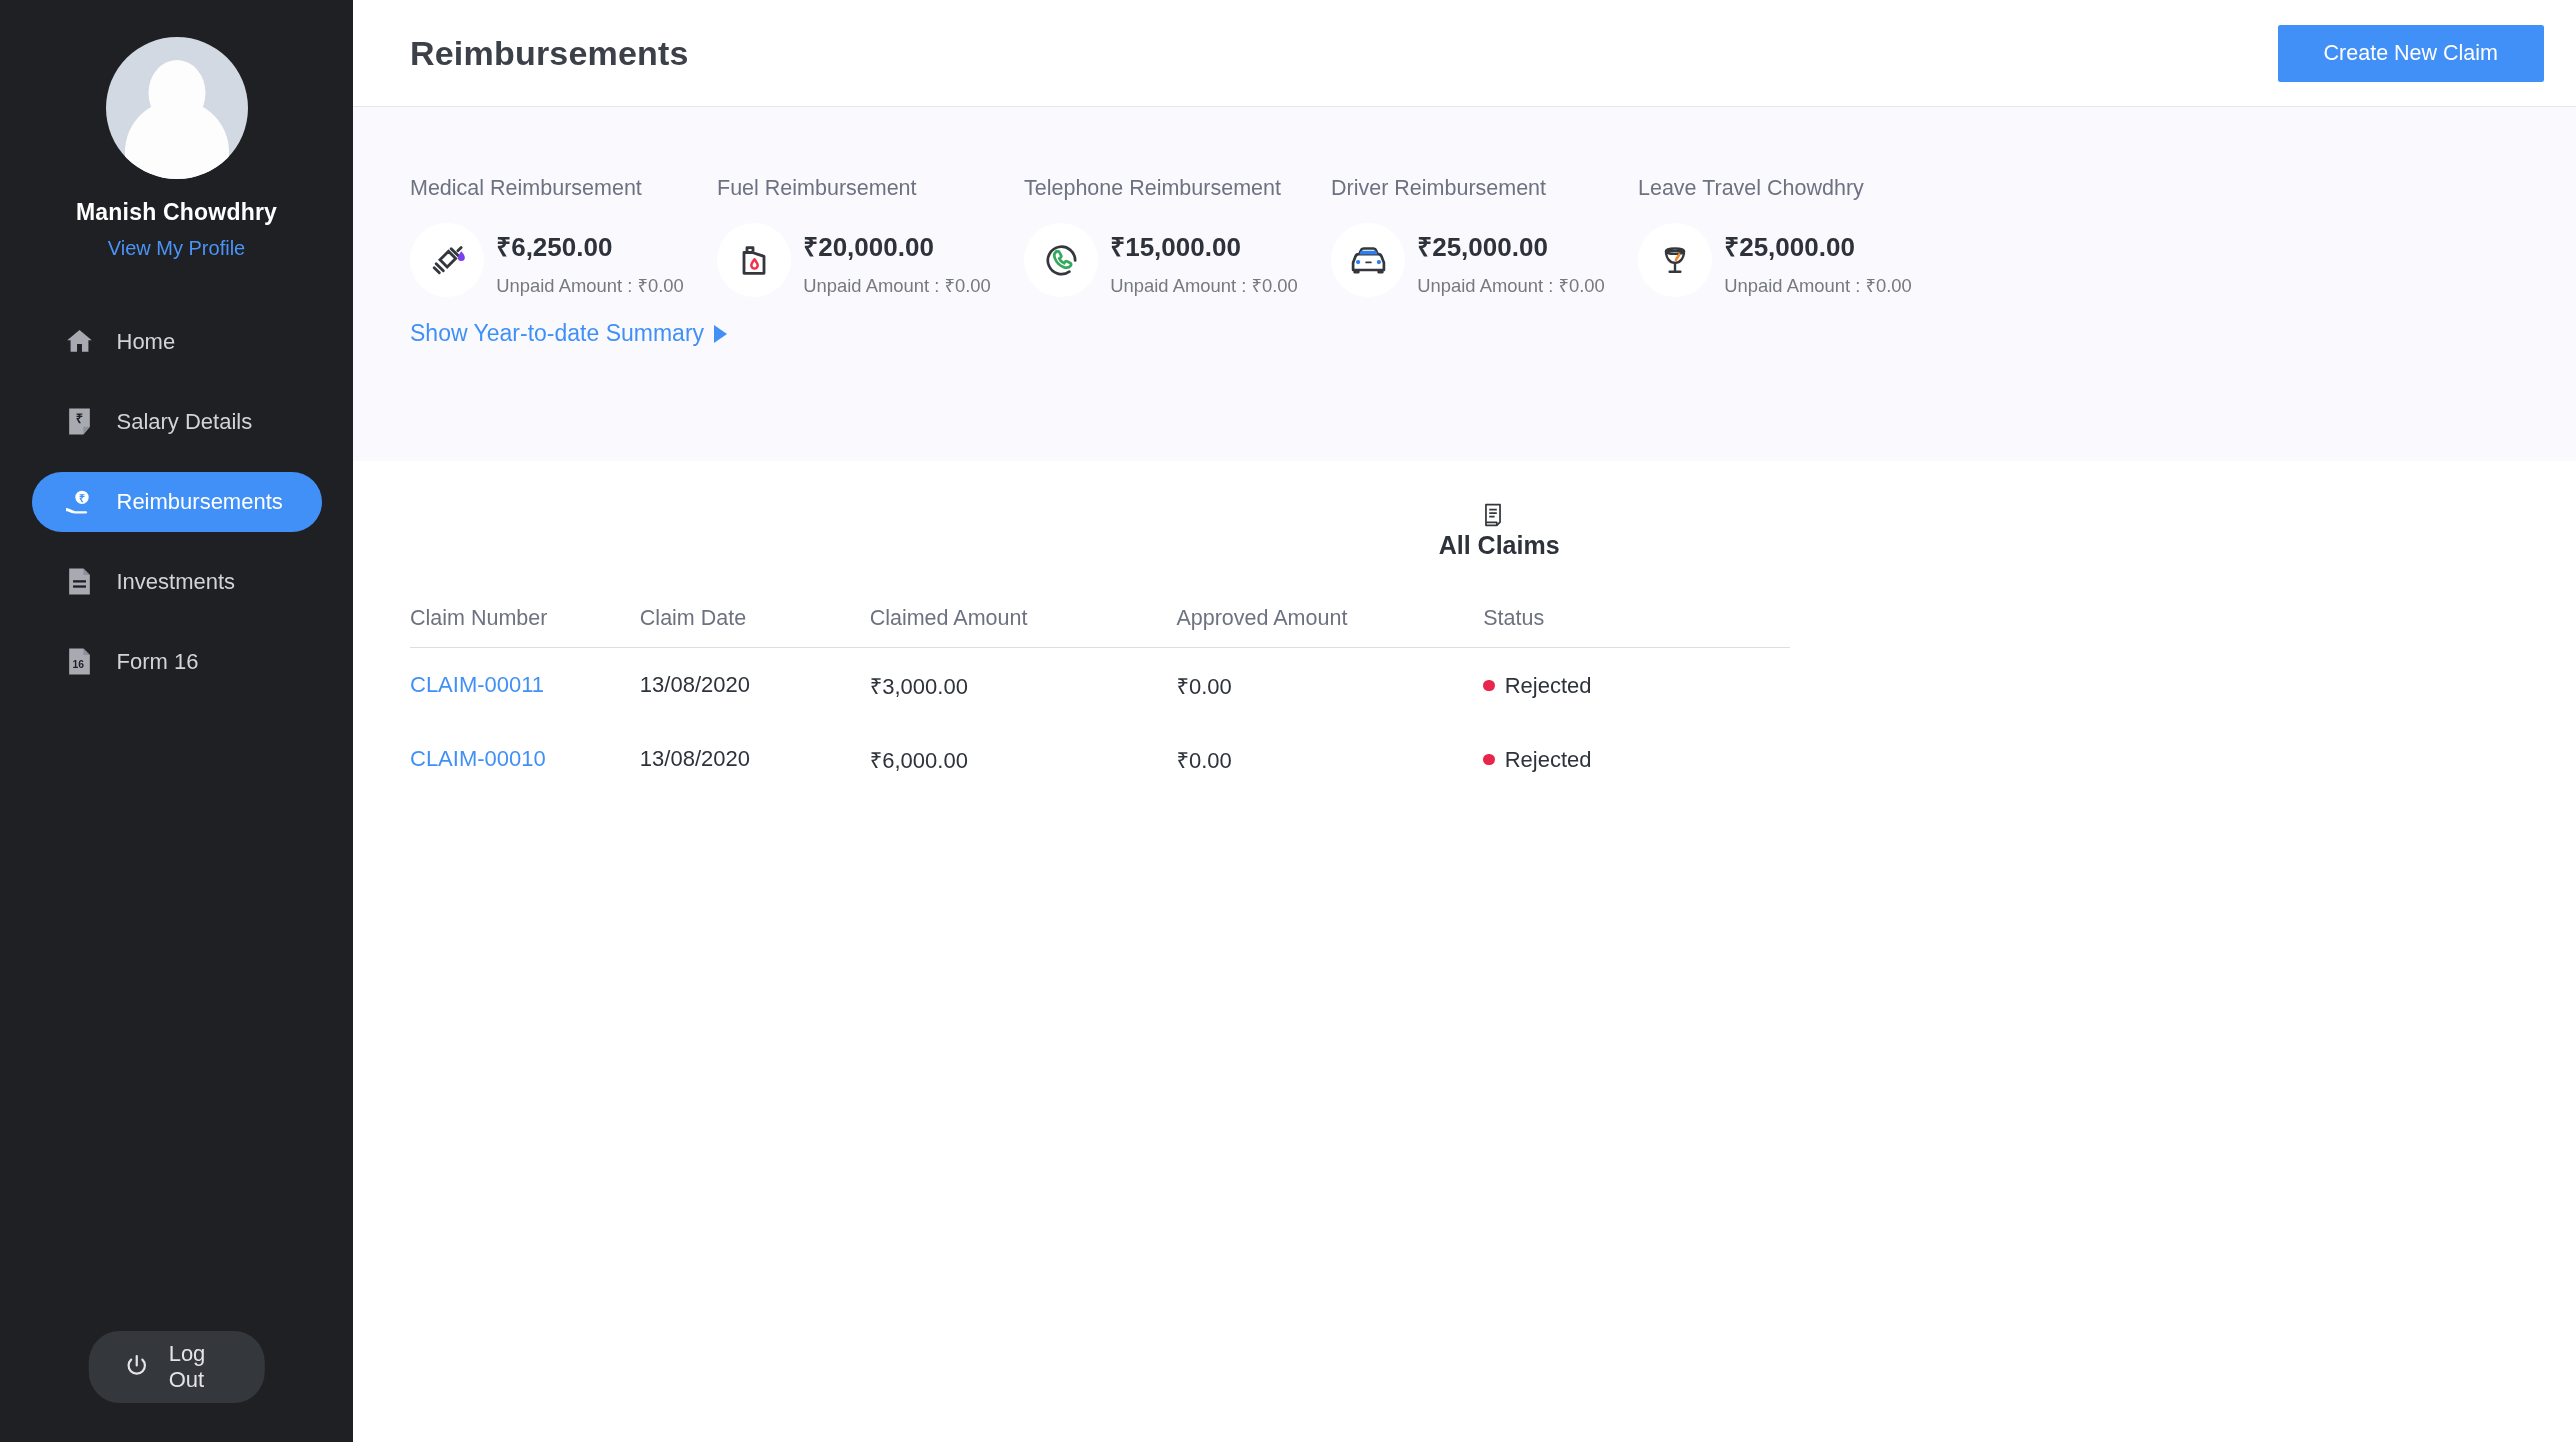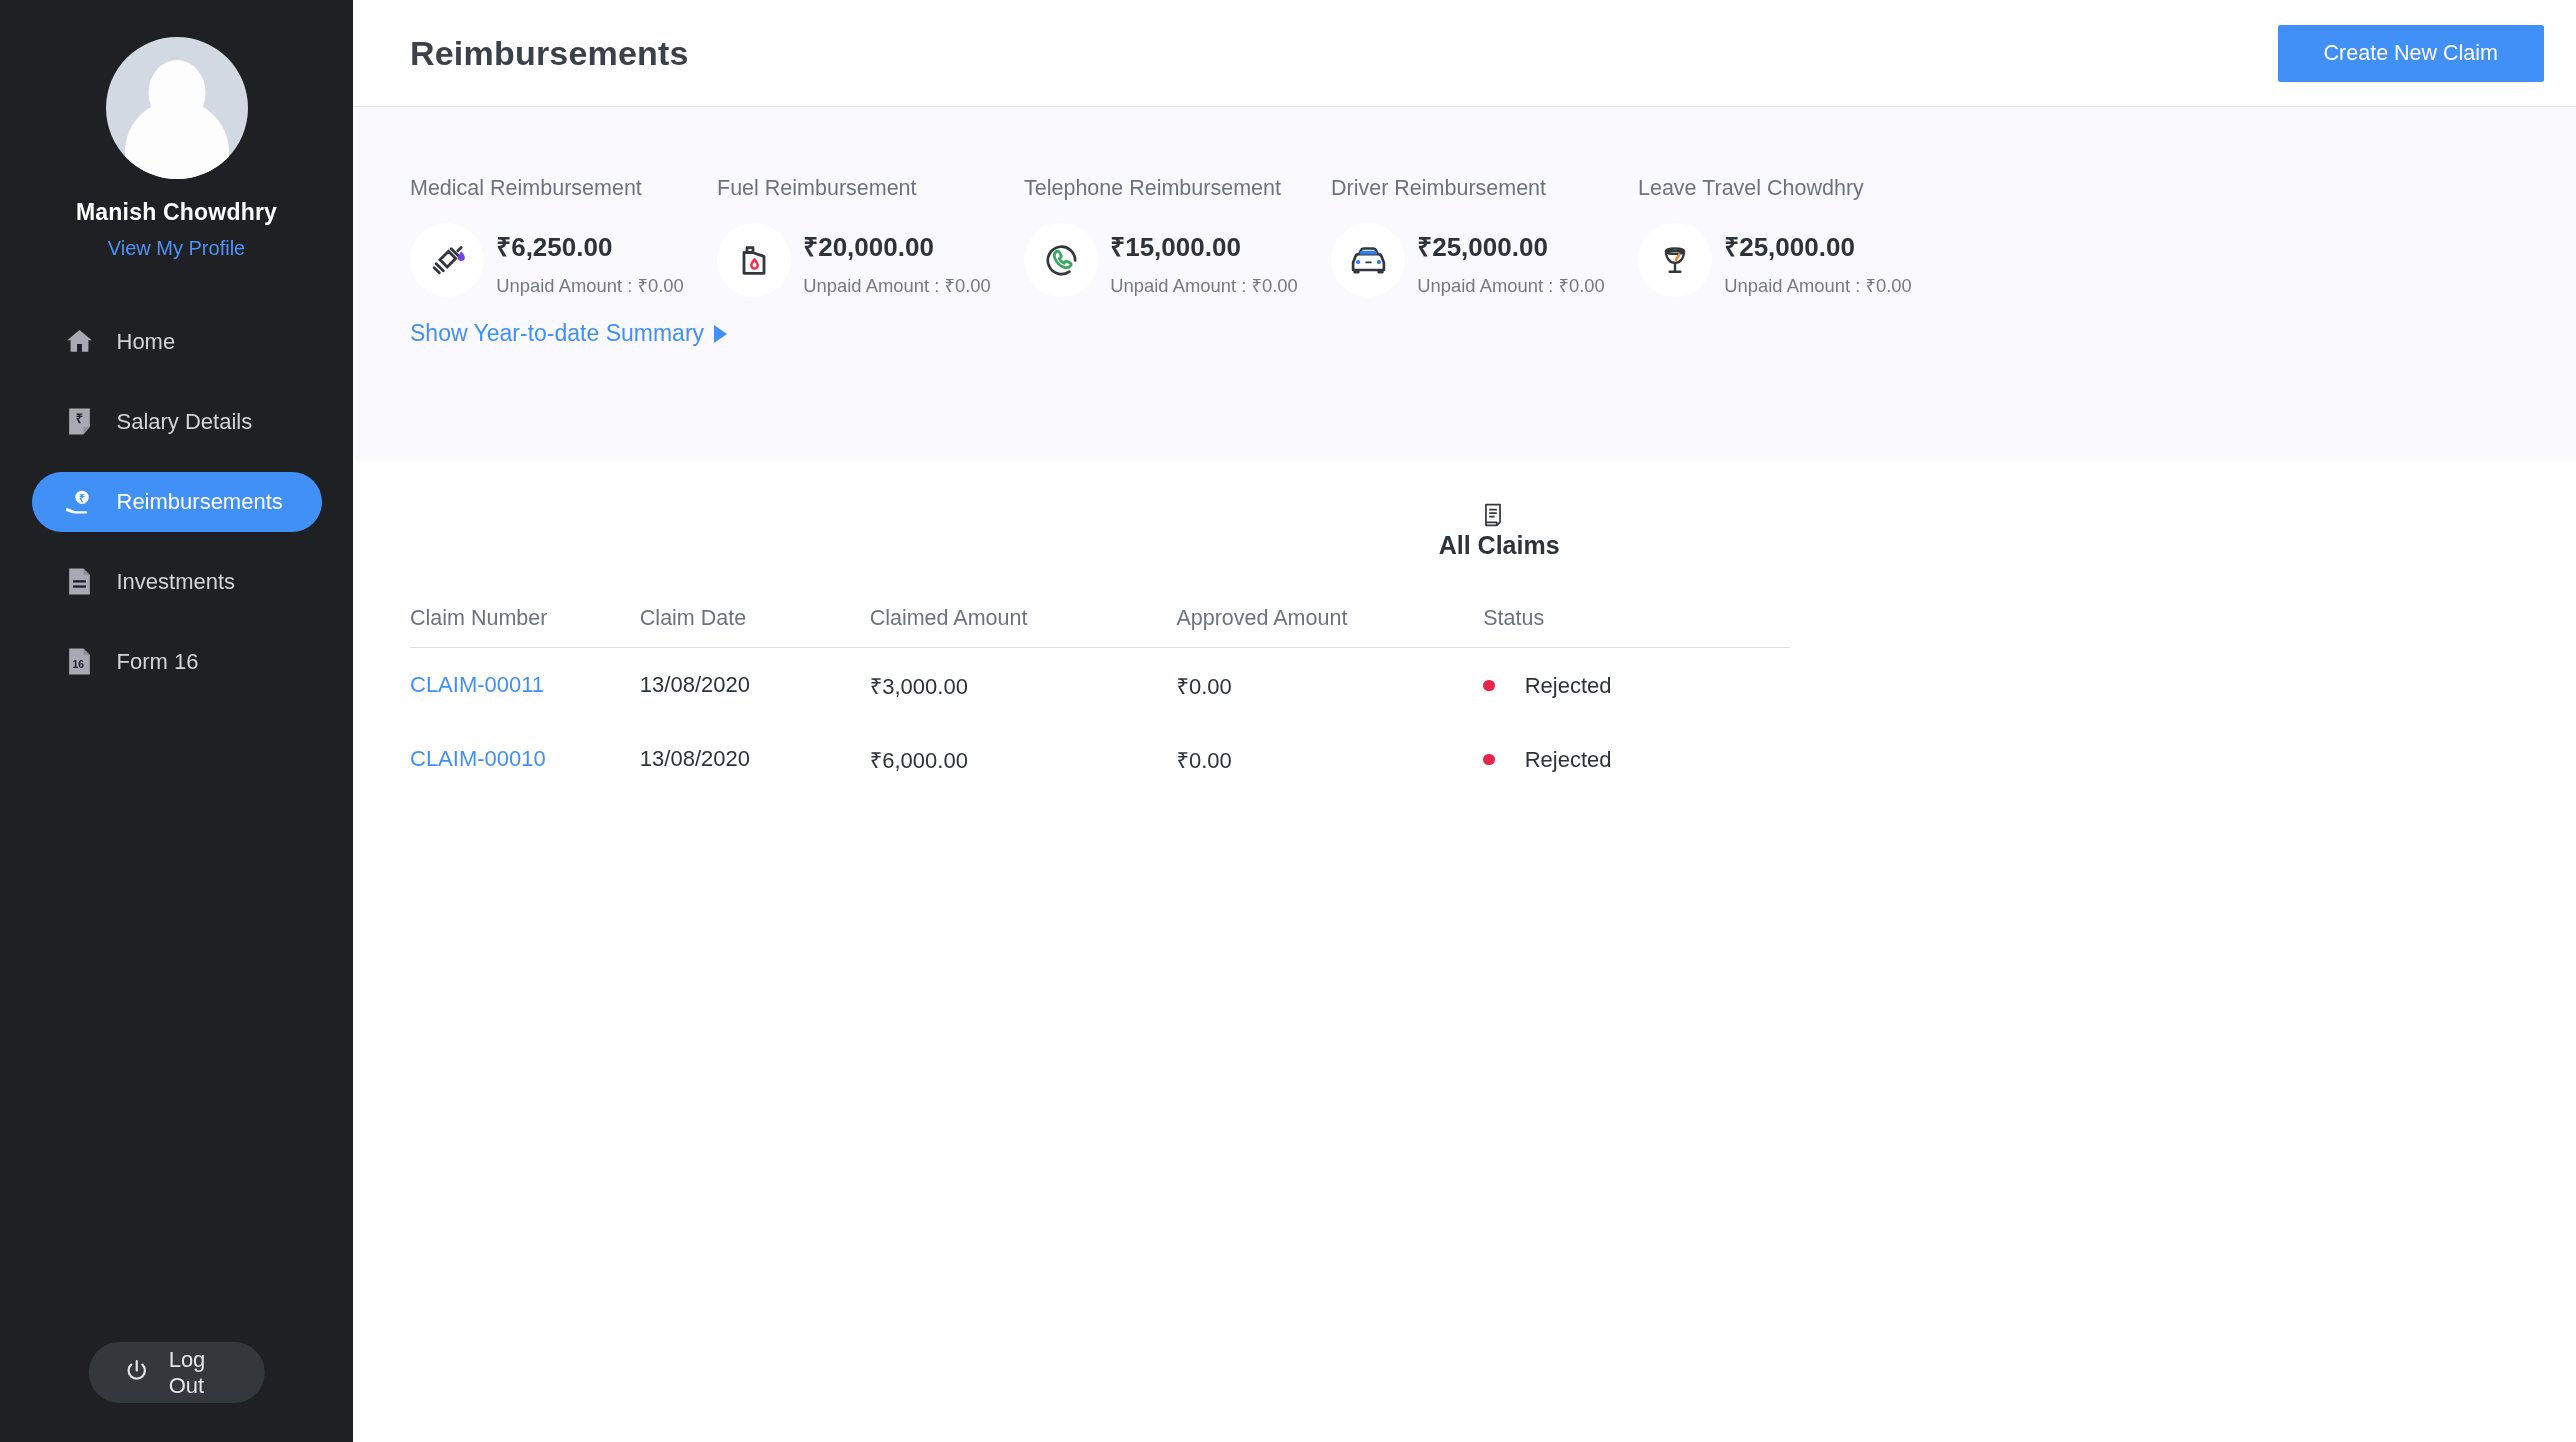--- a/index.html
+++ b/index.html
@@ -47,21 +47,21 @@
     display: flex; align-items: center;
     padding-left: 31px; margin-bottom: 20px;
     cursor: pointer;
   }
   .nav-item .ico { width: 34px; height: 34px; display: flex; align-items: center; justify-content: center; flex: 0 0 34px; }
   .nav-item .lbl { margin-left: 20px; font-size: 22px; color: #D2D4D8; white-space: nowrap; }
   .nav-item.active { background: #4090F7; }
   .nav-item.active .lbl { color: #ffffff; }
   .logout {
     position: absolute; bottom: 40px; left: 50%; transform: translateX(-50%);
-    height: 61px; padding: 0 34px; border-radius: 31px;
+    height: 72px; padding: 0 34px; border-radius: 31px;
     background: #34373C; display: flex; align-items: center; cursor: pointer;
   }
   .logout .lbl { margin-left: 18.4px; color: #E2E4E8; font-size: 22px; }
 
   
   .main { flex: 1 1 auto; height: 1443px; display: flex; flex-direction: column; background: #ffffff; }
   .topbar {
     height: 107px; background: #ffffff; border-bottom: 1.5px solid #E6E6EA;
     display: flex; align-items: center; justify-content: space-between;
     padding: 0 32px 0 57px; flex: 0 0 107px;
@@ -114,21 +114,21 @@
   .tbl { margin-top: 34px; width: 1380px; }
   .tr { display: flex; align-items: center; }
   .tr.head { height: 48px; }
   .tr.row { height: 74px; }
   .th { font-size: 21.5px; color: #6E7280; }
   .td { font-size: 22px; color: #2E323A; }
   .c1 { width: 230px; } .c2 { width: 230px; } .c3 { width: 307px; }
   .c4 { width: 307px; } .c5 { width: 307px; }
   .thead-divider { height: 1.5px; background: #DEDEE2; width: 1380px; margin-top: 4.6px; }
   .link { color: #4090F7; cursor: pointer; }
-  .status { display: inline-flex; align-items: center; gap: 20px; }
+  .status { display: inline-flex; align-items: center; }
   .dot { width: 11.5px; height: 11.5px; border-radius: 50%; background: #E8264B; margin-right: 10px; flex: 0 0 11.5px; }
 </style>
 </head>
 <body>
 
 <div class="app">
 
   <div class="sidebar">
 
     <div class="avatar">

